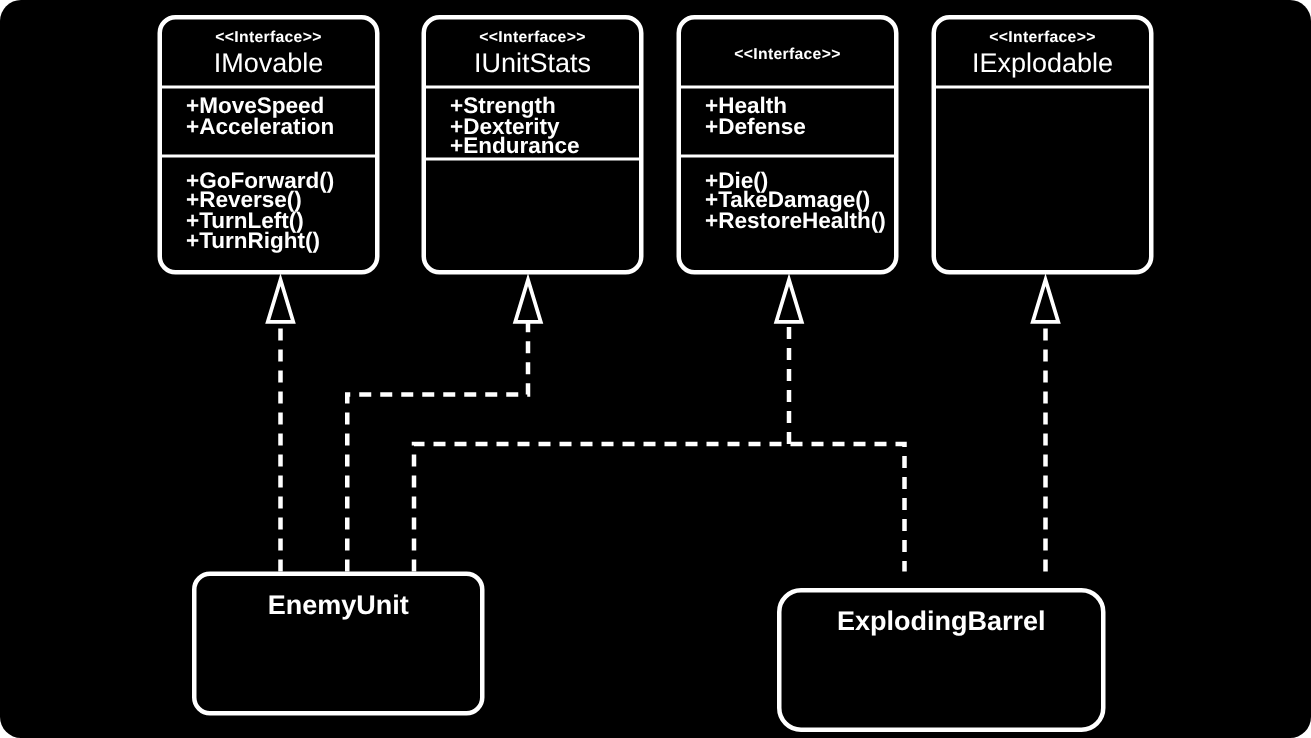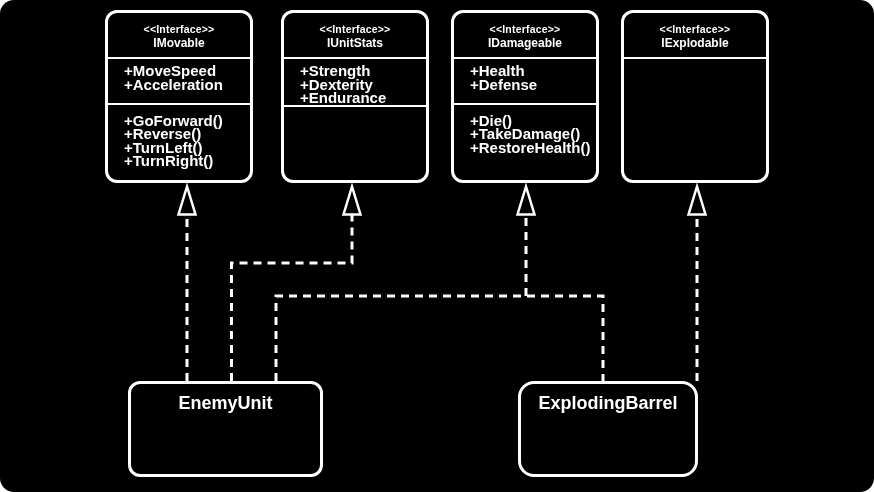--- a/index.html
+++ b/index.html
@@ -42,22 +42,22 @@
     padding-top: 2px;
     gap: 1px;
   }
   .stereotype {
     font-size: 10.5px;
     font-weight: 700;
     letter-spacing: 0.2px;
     white-space: nowrap;
   }
   .ifc-name {
-    font-size: 12px;
-    font-weight: 700;
+    font-size: 18px;
+    font-weight: 400;
     white-space: nowrap;
   }
   .attrs {
     flex: 0 0 45.5px;
     border-bottom: 2.5px solid #ffffff;
     padding: 5px 4px 0 16px;
     box-sizing: border-box;
   }
   .methods {
     flex: 1 1 auto;
@@ -132,21 +132,20 @@
       <div class="member">+Strength</div>
       <div class="member">+Dexterity</div>
       <div class="member">+Endurance</div>
     </div>
     <div class="methods"></div>
   </div>
 
   <div class="uml-box ifc" style="left:451px;">
     <div class="ifc-header">
       <div class="stereotype">&lt;&lt;Interface&gt;&gt;</div>
-      <div class="ifc-name">IDamageable</div>
     </div>
     <div class="attrs">
       <div class="member">+Health</div>
       <div class="member">+Defense</div>
     </div>
     <div class="methods">
       <div class="member">+Die()</div>
       <div class="member">+TakeDamage()</div>
       <div class="member">+RestoreHealth()</div>
     </div>
@@ -156,17 +155,17 @@
     <div class="ifc-header">
       <div class="stereotype">&lt;&lt;Interface&gt;&gt;</div>
       <div class="ifc-name">IExplodable</div>
     </div>
   </div>
 
   <div class="uml-box cls" style="left:128px; width:195px;border-radius:12px;">
     <div class="cls-name">EnemyUnit</div>
   </div>
 
-  <div class="uml-box cls" style="left:518px; width:180px;">
+  <div class="uml-box cls" style="left:518px; width:219px;margin-top:11px;">
     <div class="cls-name">ExplodingBarrel</div>
   </div>
 
 </div>
 
 </body></html>

